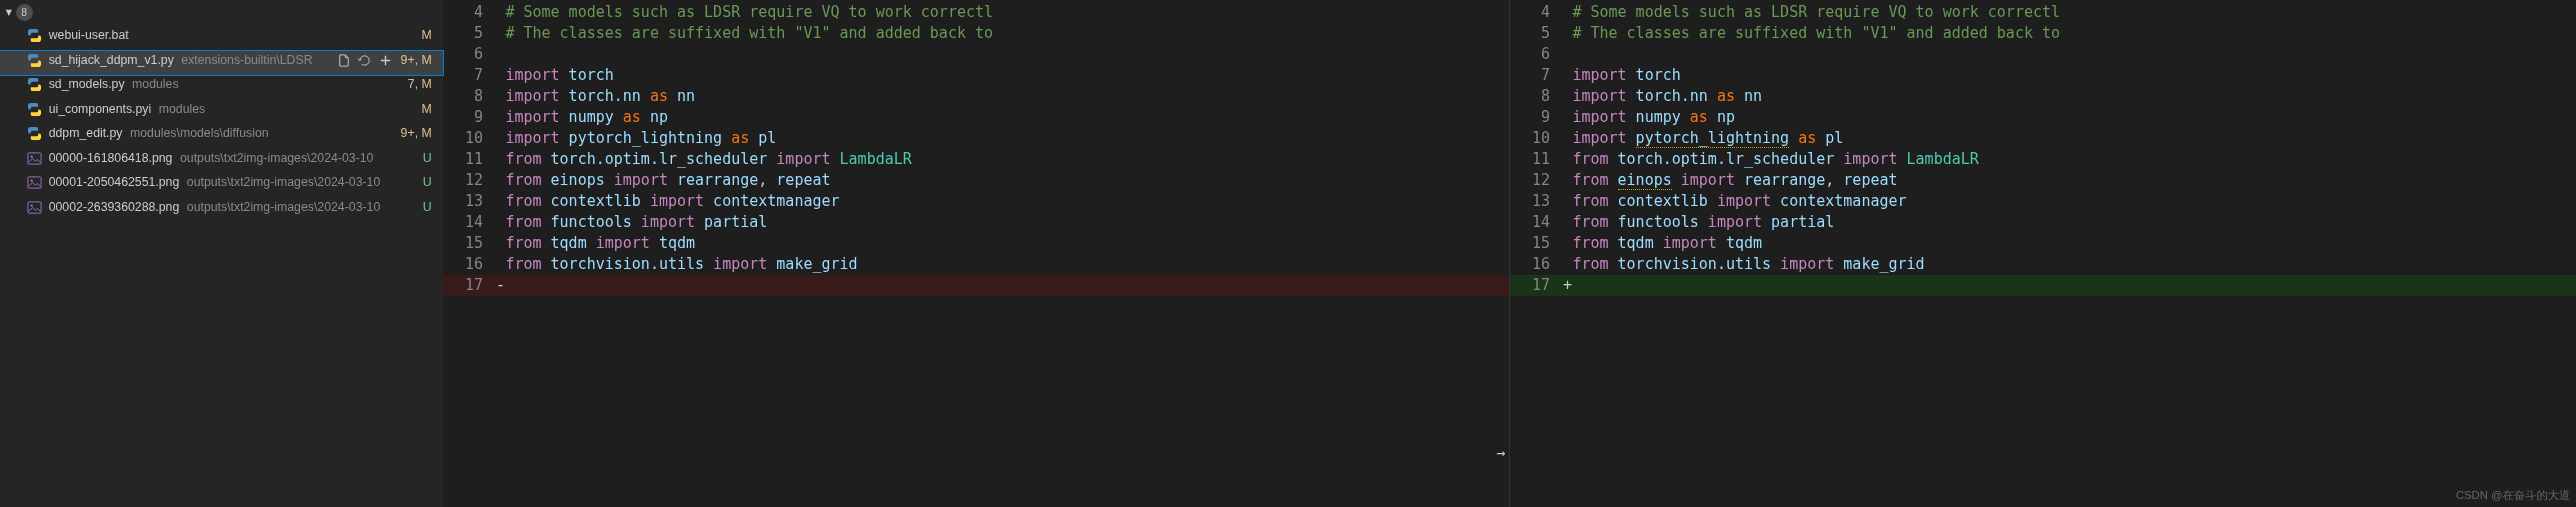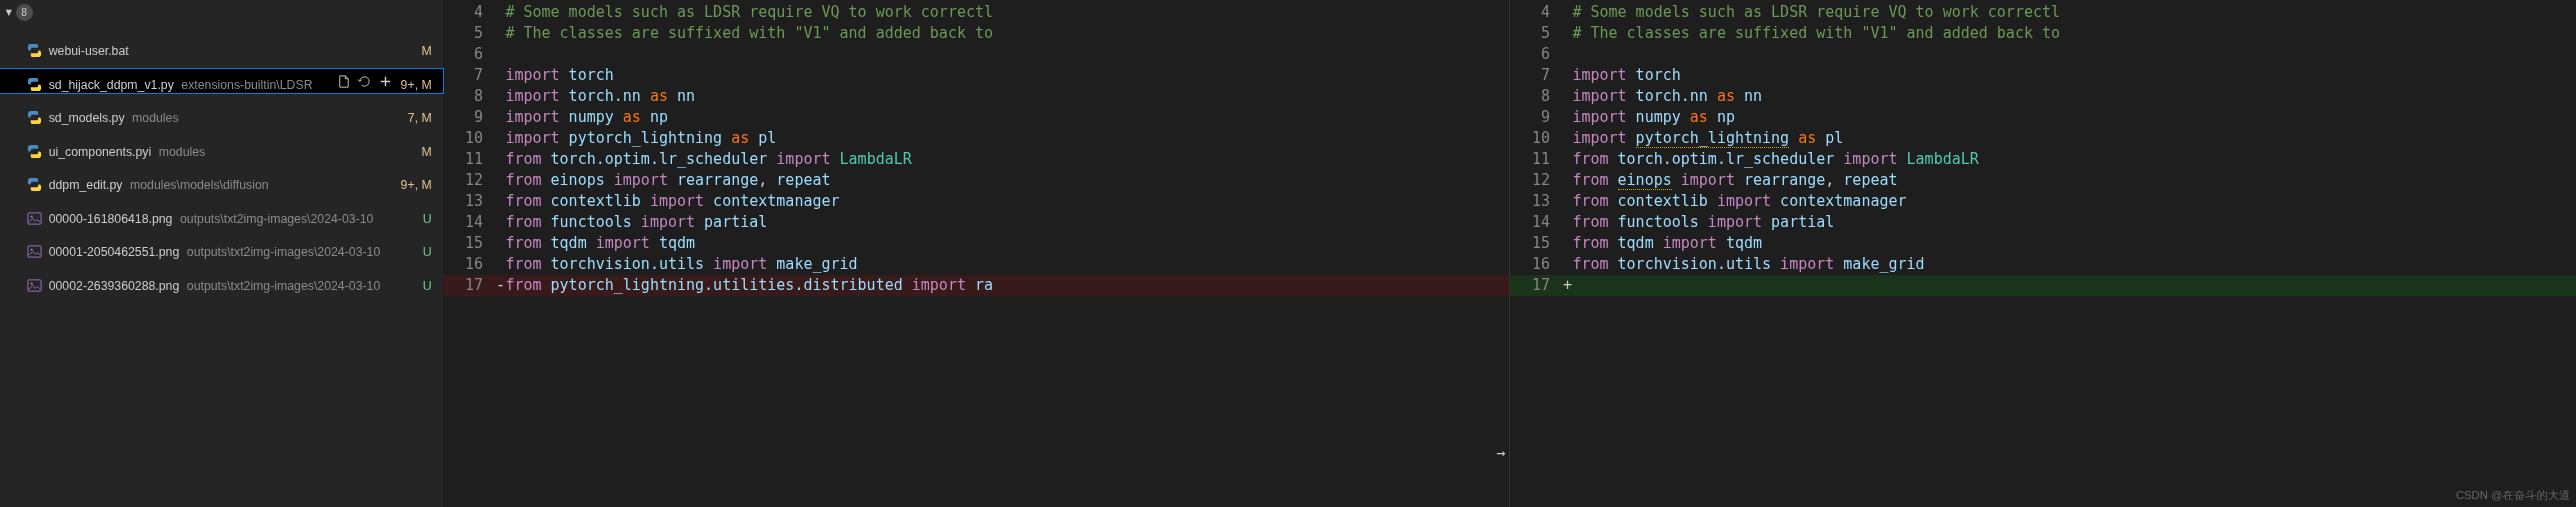--- a/index.html
+++ b/index.html
@@ -35,29 +35,28 @@
   height: 17px;
   font-size: 10.4px;
   display: flex;
   align-items: center;
   justify-content: center;
   padding: 0 5.7px;
 }
 .file-list { display: flex; flex-direction: column; }
 .file-row {
   display: flex;
-  align-items: flex-end;
+  align-items: flex-start;
   padding: 1.9px 9.4px 1.9px 26px;
   height: 24.5px;
   cursor: pointer;
   position: relative;
-  margin-top: 9px;
 }
 .file-row.selected {
-  background: #000000;
+  background: #404040;
   outline: 0.9px solid #007fd4;
 }
 .file-row .icon { width: 17px; display: flex; align-items: center; justify-content: center; margin-right: 5.7px; }
 .file-row .pyicon { color: #4b8bbe; }
 .file-row .imgicon { color: #6c3fa5; }
 .file-row .name { color: #cccccc; flex-shrink: 0; }
 .file-row .descr { color: #8a8a8a; margin-left: 7.5px; white-space: nowrap; overflow: hidden; text-overflow: ellipsis; flex: 1; min-width: 0; }
 .file-row .status { margin-left: auto; color: #e2c08d; width: 41px; text-align: right; padding-right: 1.9px; }
 .file-row .status.U { color: #73c991; }
 .file-row .actions { display: flex; gap: 5.7px; color: #cccccc; margin-left: 3.8px; }
@@ -221,21 +220,21 @@
         <div class="line"><span class="gutter">7</span><span class="marker"></span><span class="code"><span class="kw">import</span><span> </span><span class="id">torch</span></span></div>
         <div class="line"><span class="gutter">8</span><span class="marker"></span><span class="code"><span class="kw">import</span><span> </span><span class="id">torch.nn</span><span> </span><span class="as">as</span><span> </span><span class="id">nn</span></span></div>
         <div class="line"><span class="gutter">9</span><span class="marker"></span><span class="code"><span class="kw">import</span><span> </span><span class="id">numpy</span><span> </span><span class="as">as</span><span> </span><span class="id">np</span></span></div>
         <div class="line"><span class="gutter">10</span><span class="marker"></span><span class="code"><span class="kw">import</span><span> </span><span class="id">pytorch_lightning</span><span> </span><span class="as">as</span><span> </span><span class="id">pl</span></span></div>
         <div class="line"><span class="gutter">11</span><span class="marker"></span><span class="code"><span class="kw">from</span><span> </span><span class="id">torch.optim.lr_scheduler</span><span> </span><span class="kw">import</span><span> </span><span class="mod">LambdaLR</span></span></div>
         <div class="line"><span class="gutter">12</span><span class="marker"></span><span class="code"><span class="kw">from</span><span> </span><span class="id">einops</span><span> </span><span class="kw">import</span><span> </span><span class="id">rearrange</span><span>, </span><span class="id">repeat</span></span></div>
         <div class="line"><span class="gutter">13</span><span class="marker"></span><span class="code"><span class="kw">from</span><span> </span><span class="id">contextlib</span><span> </span><span class="kw">import</span><span> </span><span class="id">contextmanager</span></span></div>
         <div class="line"><span class="gutter">14</span><span class="marker"></span><span class="code"><span class="kw">from</span><span> </span><span class="id">functools</span><span> </span><span class="kw">import</span><span> </span><span class="id">partial</span></span></div>
         <div class="line"><span class="gutter">15</span><span class="marker"></span><span class="code"><span class="kw">from</span><span> </span><span class="id">tqdm</span><span> </span><span class="kw">import</span><span> </span><span class="id">tqdm</span></span></div>
         <div class="line"><span class="gutter">16</span><span class="marker"></span><span class="code"><span class="kw">from</span><span> </span><span class="id">torchvision.utils</span><span> </span><span class="kw">import</span><span> </span><span class="id">make_grid</span></span></div>
-        <div class="line removed"><span class="gutter">17</span><span class="marker">-</span><span class="code"><span class="kw">from</span><span> </span><span class="id">pytorch_lightning.utilities.distributed</span><span> </span><span class="kw">import</span><span> </span><span class="id">ra</span></span></div>
+        <div class="line removed"><span class="gutter">17</span><span class="marker">-</span></div>
       </div>
     <div class="arrow-right">→</div>
   </div>
   <div class="editor-half">
     <div class="lines" id="lines-right">
         <div class="line"><span class="gutter">4</span><span class="marker"></span><span class="code"><span class="cmt"># Some models such as LDSR require VQ to work correctl</span></span></div>
         <div class="line"><span class="gutter">5</span><span class="marker"></span><span class="code"><span class="cmt"># The classes are suffixed with "V1" and added back to</span></span></div>
         <div class="line"><span class="gutter">6</span><span class="marker"></span><span class="code"></span></div>
         <div class="line"><span class="gutter">7</span><span class="marker"></span><span class="code"><span class="kw">import</span><span> </span><span class="id">torch</span></span></div>
         <div class="line"><span class="gutter">8</span><span class="marker"></span><span class="code"><span class="kw">import</span><span> </span><span class="id">torch.nn</span><span> </span><span class="as">as</span><span> </span><span class="id">nn</span></span></div>

